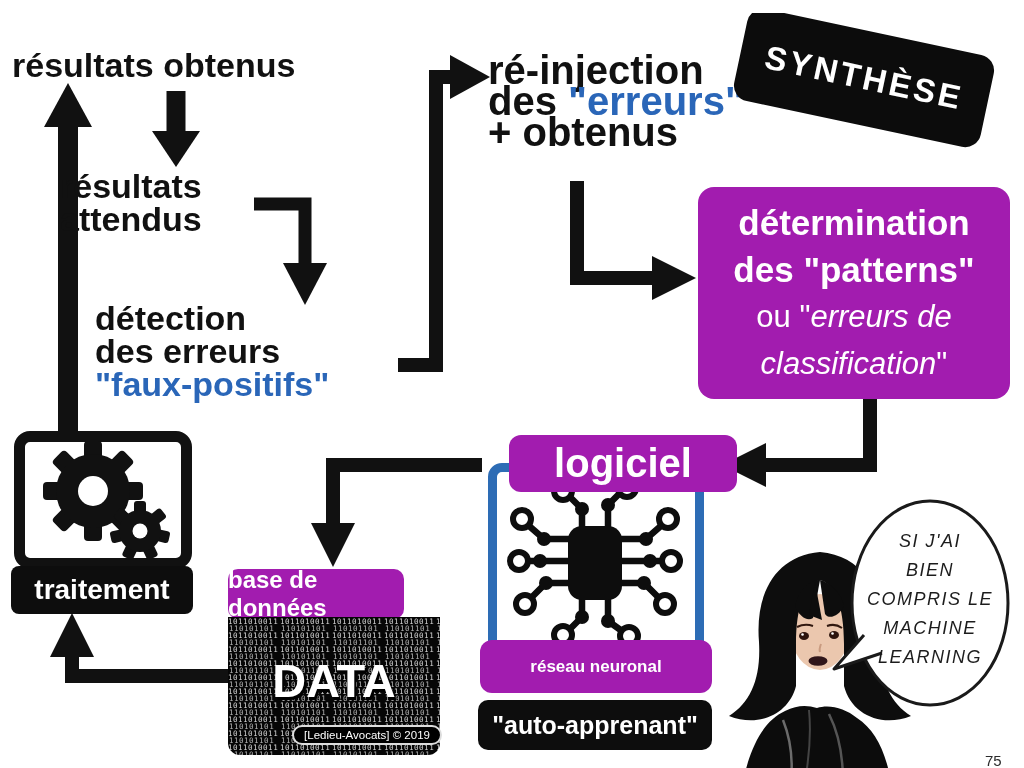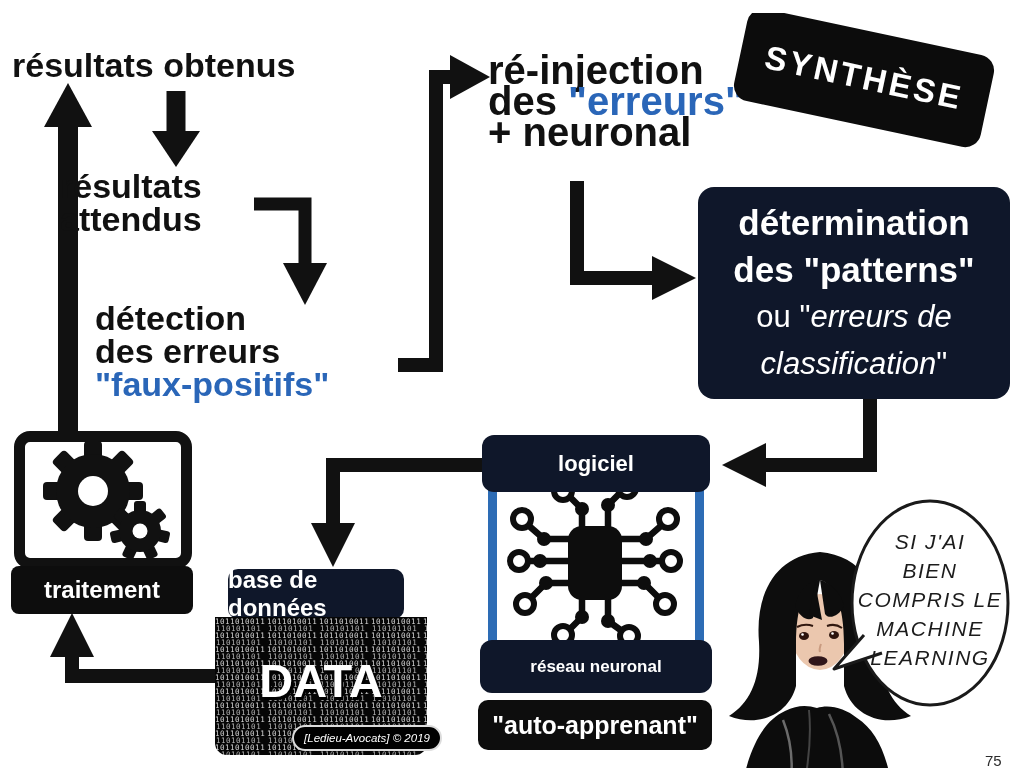--- a/index.html
+++ b/index.html
@@ -3,32 +3,32 @@
 <meta charset="utf-8">
 <style>
   html,body{margin:0;padding:0;background:#fff;}
   .canvas{position:relative;width:1024px;height:768px;background:#ffffff;overflow:hidden;
           font-family:"Liberation Sans",sans-serif;color:#111;margin-top:13px;}
   .abs{position:absolute;}
   .bold{font-weight:bold;}
   .it{font-style:italic;}
   .blue{color:#2a66b8;}
   .center{text-align:left;}
-  .blueBox{background:#0f172a;color:#fff;border-radius:12px;
+  .blueBox{background:#a21caf;color:#fff;border-radius:12px;
            display:flex;align-items:center;justify-content:center;}
   .blackBox{background:#0d0d0d;color:#fff;border-radius:10px;
             display:flex;align-items:center;justify-content:center;}
   .flowtext{line-height:33px;font-size:34px;font-weight:bold;}
   .badge{background:#0c0c0c;color:#fff;border-radius:16px;transform:rotate(12deg);
          display:flex;align-items:center;justify-content:center;
          font-size:33px;font-weight:bold;letter-spacing:3px;}
   .detbox{line-height:47px;}
   .credit{background:#000;color:#fff;border:2px solid #dcdcdc;border-radius:14px;
           font-size:11.5px;display:flex;align-items:center;justify-content:center;}
-  .bubbleText{font-size:21px;font-style:italic;letter-spacing:1.5px;line-height:29px;
+  .bubbleText{font-size:18px;font-style:italic;letter-spacing:1.5px;line-height:29px;
               color:#1c1c1c;text-align:center;}
   .pageNum{font-size:15px;color:#2b2b2b;}
 </style>
 </head>
 <body>
 
 <div class="canvas">
 
   <svg class="abs" style="left:0;top:0" width="1024" height="768" viewBox="0 0 1024 768">
     <g stroke="#111" fill="none">
@@ -62,21 +62,21 @@
 
   <div class="abs flowtext center" style="left:95px;top:289px;width:330px;">
     <div>détection</div>
     <div>des erreurs</div>
     <div class="blue">"faux-positifs"</div>
   </div>
 
   <div class="abs bold" style="left:488px;top:42px;width:270px;font-size:40px;line-height:31px;">
     <div>ré-injection</div>
     <div><span>des </span><span class="blue">"erreurs"</span></div>
-    <div>+ neuronal</div>
+    <div>+ obtenus</div>
   </div>
 
   <div class="abs badge" style="left:738px;top:18px;width:252px;height:94px;">
     <span>SYNTHÈSE</span>
   </div>
 
   <div class="abs blueBox detbox center" style="left:698px;top:174px;width:312px;height:212px;border-radius:16px;flex-direction:column;">
     <div class="bold" style="font-size:35px;">détermination</div>
     <div class="bold" style="font-size:35px;">des "patterns"</div>
     <div style="font-size:31px;"><span>ou "</span><span class="it">erreurs de</span></div>
@@ -118,47 +118,47 @@
         <circle cx="171" cy="80" r="9"></circle>
         <circle cx="165" cy="123" r="9"></circle>
       <circle cx="63" cy="10" r="9"></circle>
         <circle cx="127" cy="7" r="9"></circle>
       <circle cx="63" cy="154" r="9"></circle>
         <circle cx="129" cy="155" r="9"></circle>
     </g>
     <rect x="68" y="45" width="54" height="74" rx="14" fill="#0d0d0d"></rect>
   </svg>
 
-  <div class="abs blueBox bold" style="left:482px;top:422px;width:228px;height:57px;font-size:22px;text-align:center;">
+  <div class="abs blueBox bold" style="left:509px;top:422px;width:228px;height:57px;font-size:40px;text-align:center;">
     <span>logiciel</span>
   </div>
   <div class="abs blueBox bold" style="left:480px;top:627px;width:232px;height:53px;font-size:17px;">
     <span>réseau neuronal</span>
   </div>
   <div class="abs blackBox bold" style="left:478px;top:687px;width:234px;height:50px;font-size:25px;">
     <span>"auto-apprenant"</span>
   </div>
 
   <div class="abs blueBox bold" style="left:228px;top:556px;width:176px;height:50px;font-size:24px;border-radius:10px;">
     <span>base de données</span>
   </div>
-  <div class="abs" style="left:215px;top:604px;width:212px;height:138px;border-radius:0 0 12px 12px;overflow:hidden;">
+  <div class="abs" style="left:228px;top:604px;width:212px;height:138px;border-radius:0 0 12px 12px;overflow:hidden;">
     <svg width="212" height="138">
       <defs>
         <pattern id="bnoise" width="52" height="14" patternUnits="userSpaceOnUse">
           <rect width="52" height="14" fill="#060606"></rect>
           <text x="0" y="6.5" font-family="DejaVu Sans Mono, monospace" font-size="7.5" fill="#d8d8d8" letter-spacing="0.5">1011010011</text>
           <text x="-4" y="13.5" font-family="DejaVu Sans Mono, monospace" font-size="7.5" fill="#b5b5b5" letter-spacing="0.5">0110101101</text>
         </pattern>
       </defs>
       <rect width="212" height="138" fill="url(#bnoise)"></rect>
     </svg>
     <div class="abs bold" style="left:0;top:36px;width:212px;text-align:center;font-size:47px;color:#fff;text-shadow:2px 3px 0 #000;">DATA</div>
   </div>
-  <div class="abs credit" style="left:292px;top:712px;width:150px;height:26px;box-sizing:border-box;font-style:italic;">
+  <div class="abs credit" style="left:292px;top:712px;width:150px;height:20px;box-sizing:border-box;">
     <span>[Ledieu-Avocats] © 2019</span>
   </div>
 
   <div class="abs" style="left:14px;top:418px;width:178px;height:138px;background:#fff;border:11px solid #111;border-radius:16px;box-sizing:border-box;"></div>
   <svg class="abs" style="left:14px;top:418px;" width="178" height="138" viewBox="0 0 178 138">
     <g transform="translate(79,60)" fill="#111">
       <rect x="-9" y="-50" width="18" height="22" rx="4"></rect>
       <rect x="-9" y="-50" width="18" height="22" rx="4" transform="rotate(45)"></rect>
       <rect x="-9" y="-50" width="18" height="22" rx="4" transform="rotate(90)"></rect>
       <rect x="-9" y="-50" width="18" height="22" rx="4" transform="rotate(135)"></rect>
@@ -174,21 +174,21 @@
       <rect x="-6" y="-30" width="12" height="13" rx="3" transform="rotate(51)"></rect>
       <rect x="-6" y="-30" width="12" height="13" rx="3" transform="rotate(103)"></rect>
       <rect x="-6" y="-30" width="12" height="13" rx="3" transform="rotate(154)"></rect>
       <rect x="-6" y="-30" width="12" height="13" rx="3" transform="rotate(206)"></rect>
       <rect x="-6" y="-30" width="12" height="13" rx="3" transform="rotate(257)"></rect>
       <rect x="-6" y="-30" width="12" height="13" rx="3" transform="rotate(309)"></rect>
       <circle r="21"></circle>
       <circle r="7.5" fill="#fff"></circle>
     </g>
   </svg>
-  <div class="abs blackBox bold" style="left:11px;top:553px;width:182px;height:48px;font-size:24px;border-radius:8px;">
+  <div class="abs blackBox bold" style="left:11px;top:553px;width:182px;height:48px;font-size:28px;border-radius:8px;">
     <span>traitement</span>
   </div>
 
   <svg class="abs" style="left:725px;top:535px;" width="190" height="233" viewBox="0 0 190 233">
     <ellipse cx="95" cy="84" rx="29" ry="38" fill="#ebc7ae"></ellipse>
     <path d="M95,4 C50,8 30,46 34,94 C36,130 26,154 4,168 C34,180 64,166 71,138 L71,96 C71,58 80,36 95,32 C110,36 119,58 119,96 L119,138 C126,166 156,180 186,168 C164,154 154,130 156,94 C160,46 140,8 95,4 Z" fill="#0d0d0d"></path>
     <path d="M70,58 C74,40 86,32 95,32 L88,70 C82,74 74,68 70,58 Z" fill="#0d0d0d"></path>
     <path d="M95,32 C104,34 116,44 119,58 C114,68 104,72 100,66 L95,32 Z" fill="#0d0d0d"></path>
     <path d="M90,34 L97,72 L84,67 Z" fill="#0d0d0d"></path>
     <path d="M72,79 Q80,75 88,78" stroke="#31180f" stroke-width="2" fill="none"></path>

